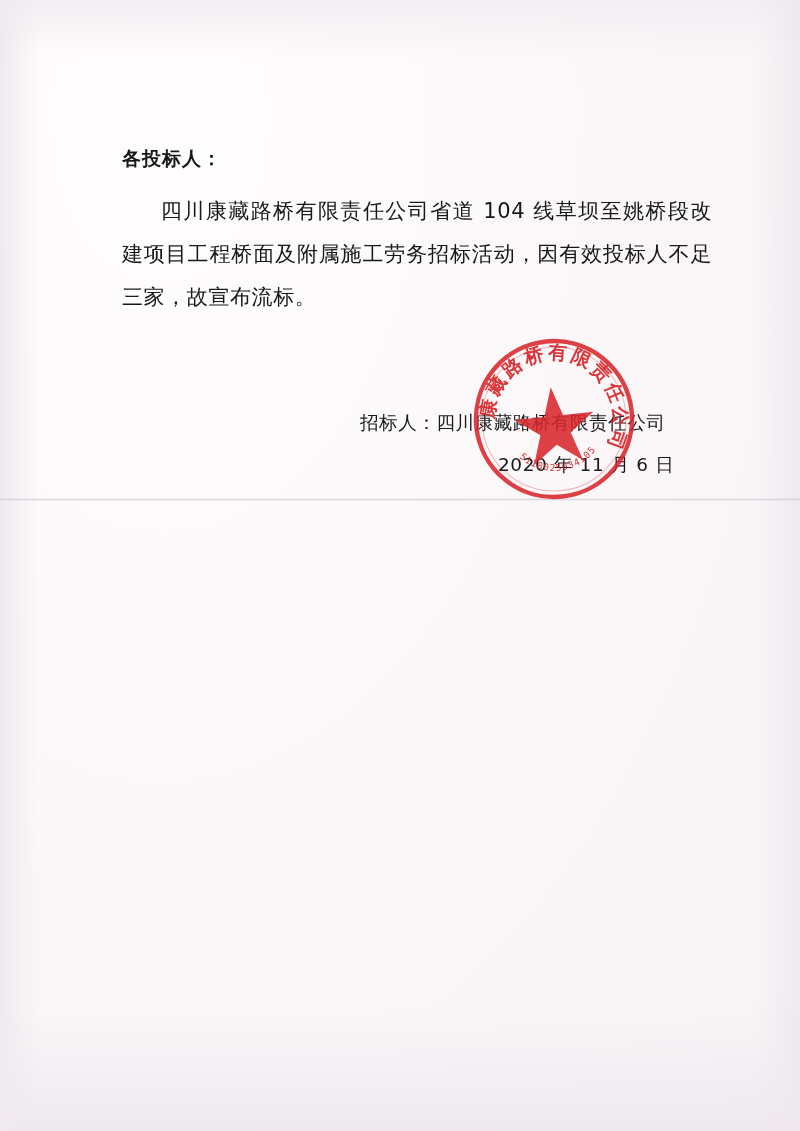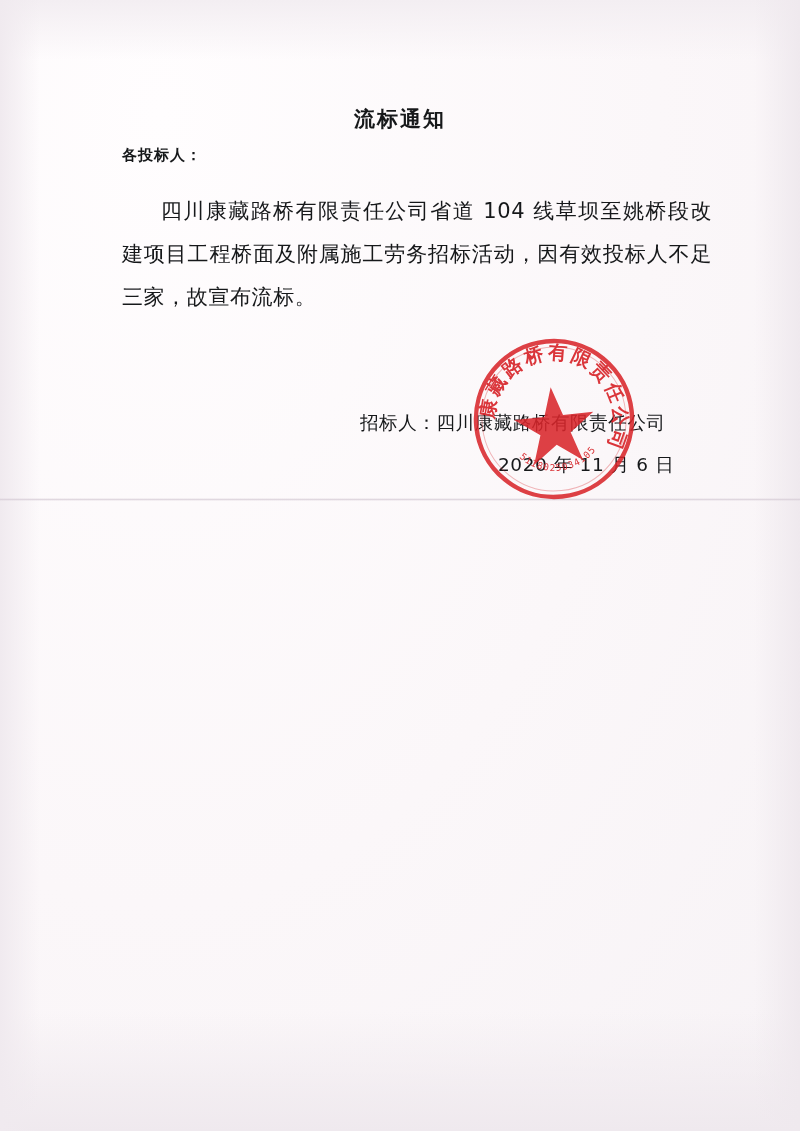--- a/index.html
+++ b/index.html
@@ -61,21 +61,21 @@
     font-weight: bold;
     letter-spacing: 2px;
     color: #16181a;
     font-family: "DejaVu Sans", "Liberation Sans", sans-serif;
   }
 
   .salutation {
     position: absolute;
     top: 146px;
     left: 122px;
-    font-size: 15px;
+    font-size: 19px;
     font-weight: bold;
     color: #16181a;
     letter-spacing: 1px;
     font-family: "DejaVu Sans", "Liberation Sans", sans-serif;
   }
 
   .body-block {
     position: absolute;
     top: 190px;
     left: 122px;
@@ -131,21 +131,20 @@
 <body>
 
 <div class="page">
 
   <div class="shade-top"></div>
   <div class="shade-bottom"></div>
   <div class="shade-left"></div>
   <div class="shade-right"></div>
   <div class="fold"></div>
 
-  <div class="doc-title">流标通知</div>
 
   <div class="salutation">各投标人：</div>
 
   <div class="body-block">
     <p><span class="indent"></span><span>四川康藏路桥有限责任公司省道 104 线草坝至姚桥段改建项目工程桥面及附属施工劳务招标活动，因有效投标人不足三家，故宣布流标。</span></p>
   </div>
 
   <div class="sign-block">
     <div>
       <span>招标人：</span><span>四川康藏路桥有限责任公司</span>

